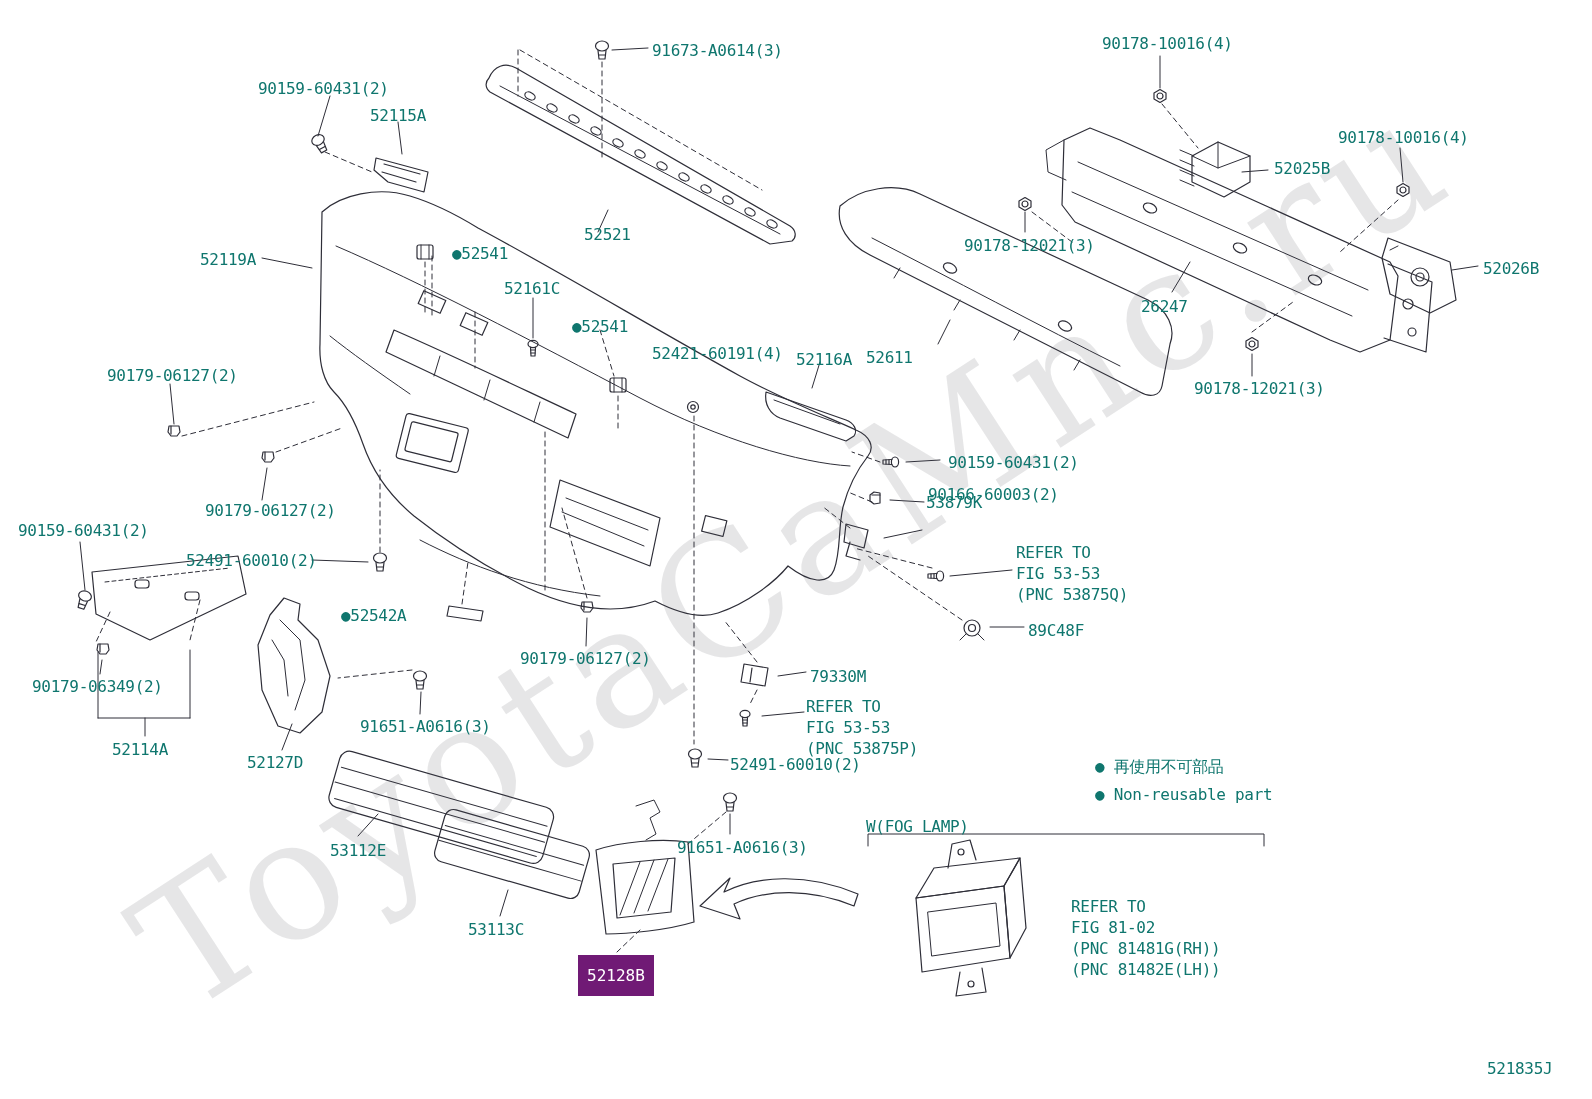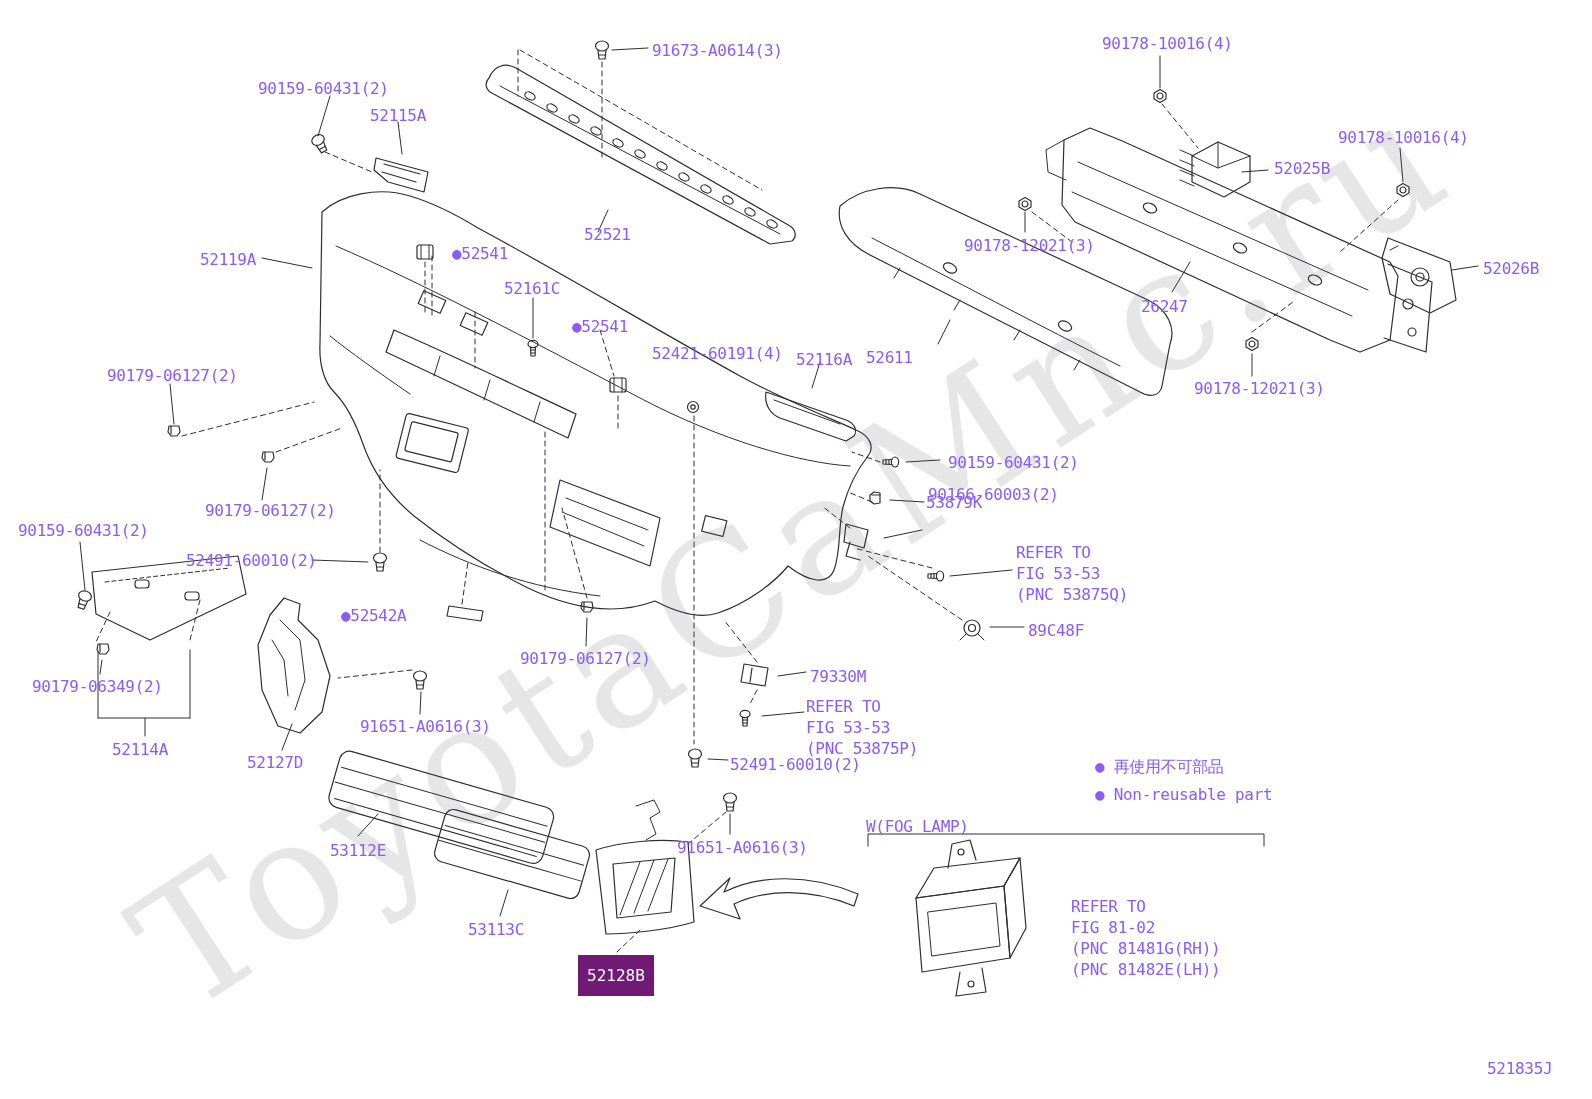--- a/index.html
+++ b/index.html
@@ -1,20 +1,20 @@
 <!DOCTYPE html>
 <html><head>
 <meta charset="utf-8">
 <style>
   *{box-sizing:border-box}
   body{margin:0;background:#ffffff}
   #stage{position:relative;width:1592px;height:1099px;background:#fff;overflow:hidden;
          font-family:"DejaVu Sans Mono",monospace}
   #drawing{position:absolute;left:0;top:0}
-  .lbl{position:absolute;font:16px/1.32 "DejaVu Sans Mono",monospace;color:#8b5cf6;
+  .lbl{position:absolute;font:16px/1.32 "DejaVu Sans Mono",monospace;color:#0f766e;
        white-space:pre-line;letter-spacing:-0.3px}
   .lbl.box{background:#701a75;color:#ffffff;padding:10px 9px;font-weight:normal;letter-spacing:0}
 </style>
 </head>
 <body>
 
 <div id="stage">
 
   <svg id="drawing" width="1592" height="1099" viewBox="0 0 1592 1099" stroke="#2e2e38" fill="none" stroke-width="1.2" stroke-linecap="round" stroke-linejoin="round">
 

